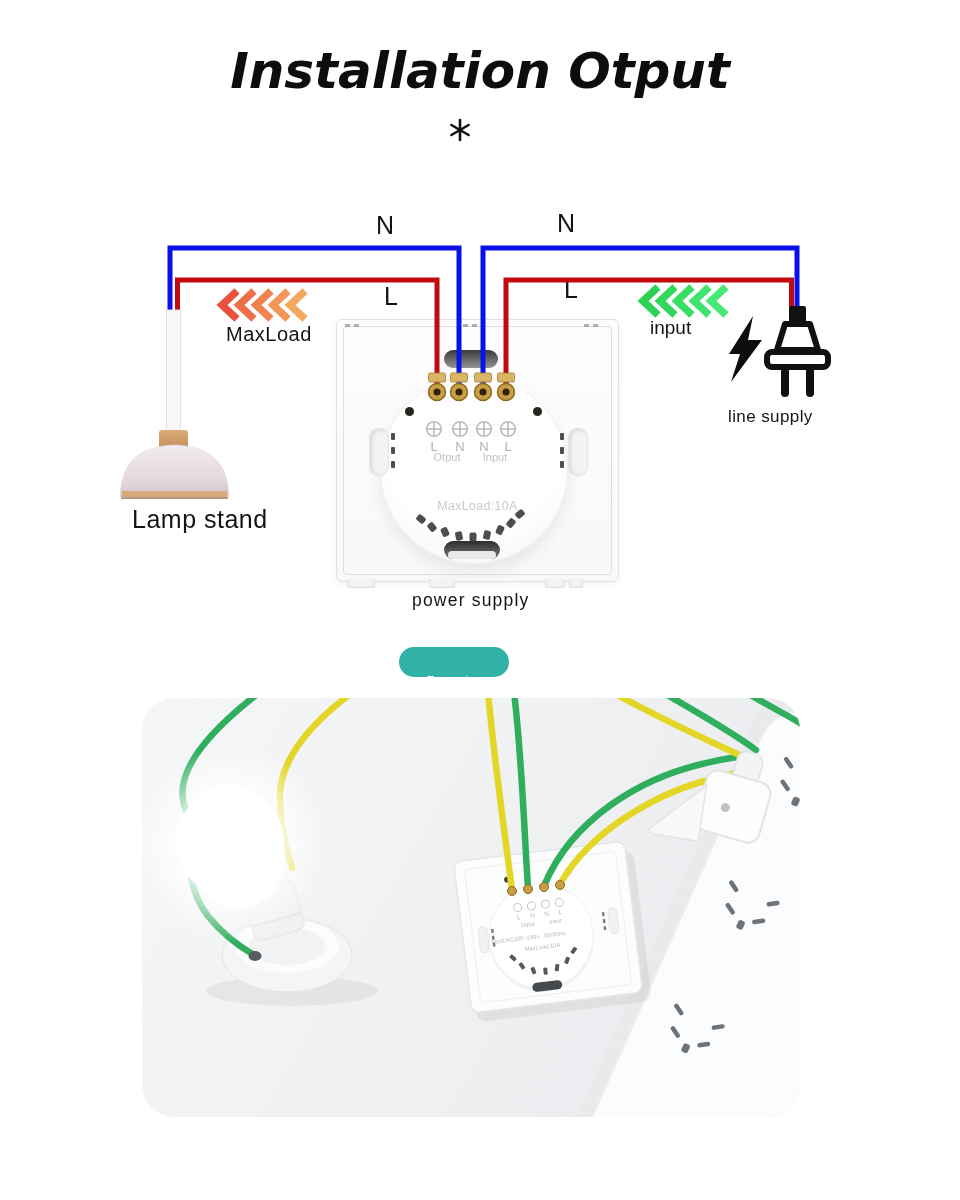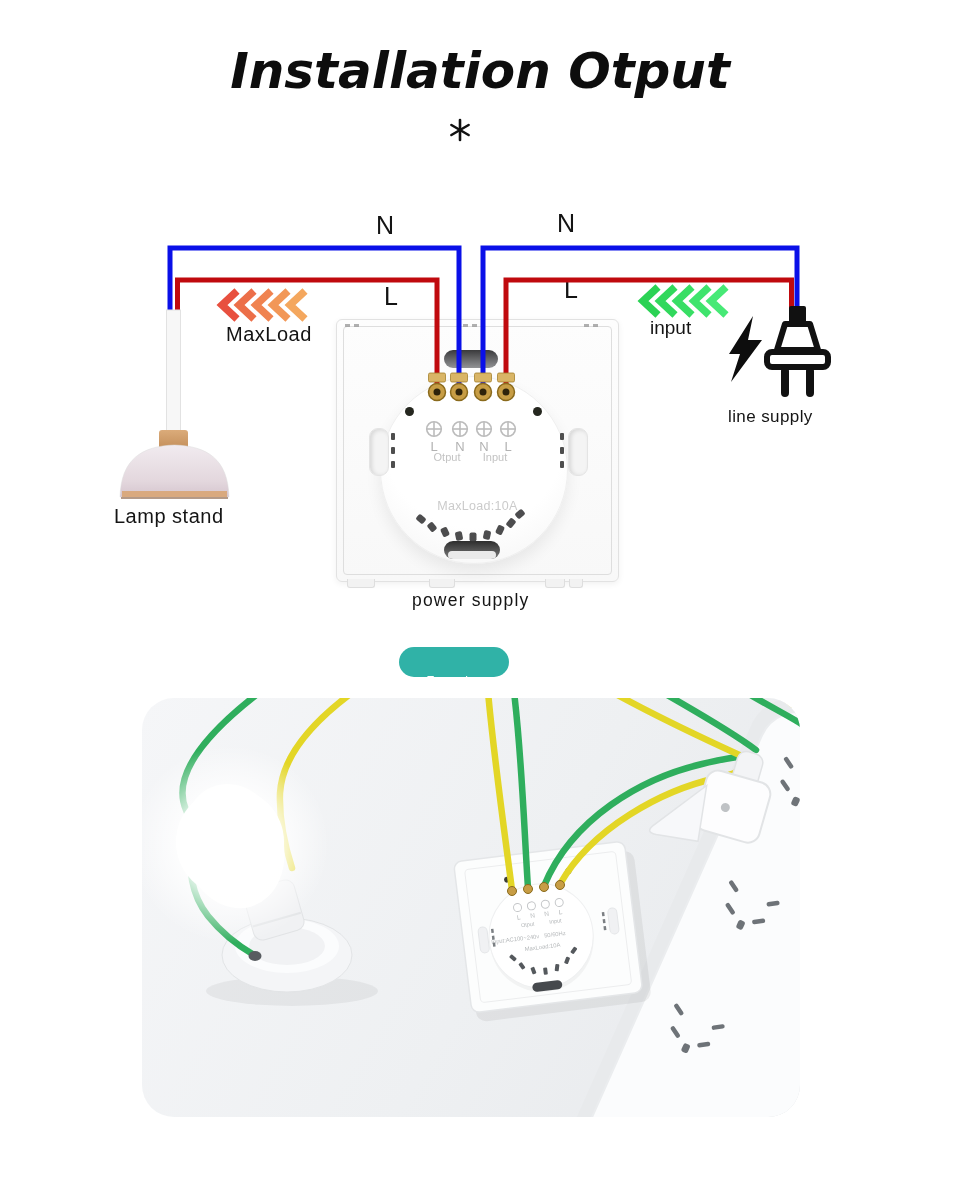--- a/index.html
+++ b/index.html
@@ -12,21 +12,21 @@
   .subtitle{position:absolute;top:118px;left:0;width:100%;display:flex;
             justify-content:center;align-items:center;gap:16px;transform:translateX(-20px);}
   .subtitle .txt{font-size:21px;color:#161616;letter-spacing:1px;word-spacing:9px;}
   
   .lbl{position:absolute;color:#141414;}
   .lbl-n{font-size:25px;}
   .lbl-l{font-size:25px;}
   .lbl-output{left:226px;top:323px;font-size:20px;letter-spacing:.5px;}
   .lbl-input{left:650px;top:317px;font-size:19px;}
   .lbl-ps{left:728px;top:407px;font-size:17px;letter-spacing:.4px;}
-  .lbl-lamp{left:114px;top:505px;font-size:20px;letter-spacing:.5px;}
+  .lbl-lamp{left:132px;top:505px;font-size:25px;letter-spacing:.5px;}
   .lbl-sw{left:412px;top:590px;font-size:17.5px;letter-spacing:1.2px;}
   
   .plate{position:absolute;left:336px;top:319px;width:281px;height:261px;z-index:5;
          background:linear-gradient(180deg,#fdfdfd,#f8f8f8);border:1px solid #e2e2e2;
          border-radius:6px;box-shadow:0 2px 6px rgba(0,0,0,.06);}
   .plate::before{content:"";position:absolute;inset:6px;border:1px solid #dedede;border-radius:4px;}
   .tick{position:absolute;width:5px;height:2.5px;background:#9b9b9b;opacity:.8;}
   .slot-top{position:absolute;left:107px;top:30px;width:54px;height:18px;border-radius:9px;
             background:linear-gradient(180deg,#3a3a3c,#929395);}
   .module{position:absolute;left:43px;top:56px;width:186px;height:186px;border-radius:50%;

